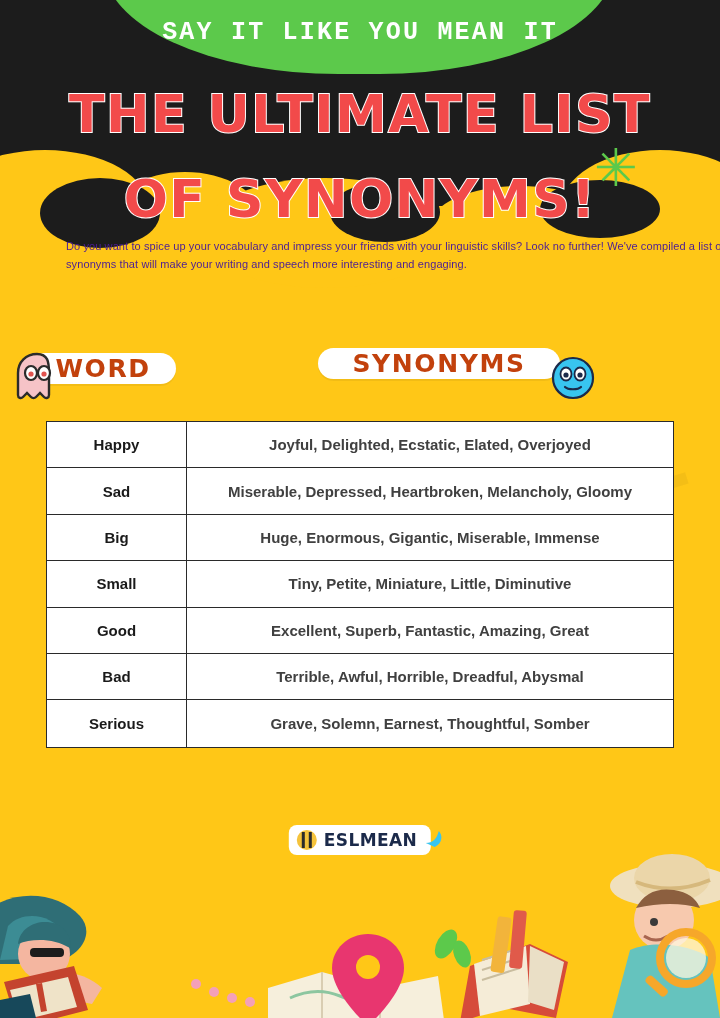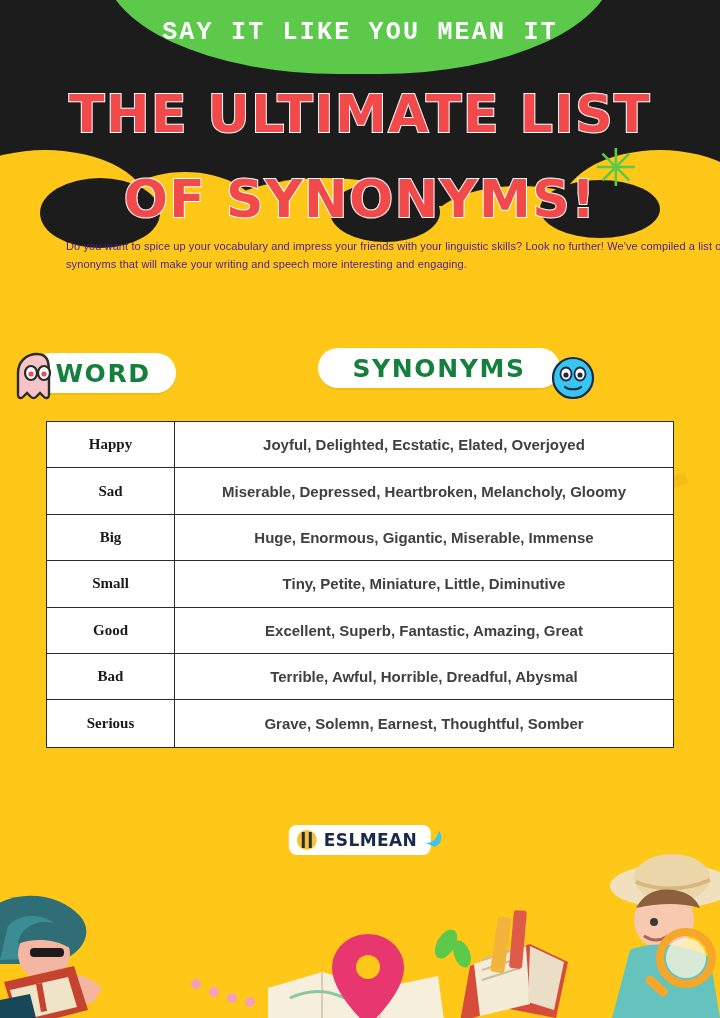--- a/index.html
+++ b/index.html
@@ -103,27 +103,27 @@
     font-family: "Liberation Sans", sans-serif;
     letter-spacing: 0.1px;
     margin-left: 44px;
   }
 
   
   .pill {
     position: absolute;
     background: #ffffff;
     border-radius: 26px;
-    height: 40px;
+    height: 31px;
     display: flex;
     align-items: center;
     justify-content: center;
     font-family: "DejaVu Sans", sans-serif;
     font-weight: bold;
-    color: #15803d;
+    color: #c2410c;
     letter-spacing: 1.6px;
     font-size: 25px;
     box-shadow: 0 2px 0 rgba(0,0,0,0.05);
   }
   .pill-word  { top: 353px; left: 30px;  width: 146px; }
   .pill-syn   { top: 348px; left: 318px; width: 242px; }
 
   .emoji-ghost, .emoji-blue {
     position: absolute;
     z-index: 5;
@@ -141,29 +141,29 @@
     background: #ffffff;
     z-index: 3;
   }
   .row {
     display: flex;
     height: 46.4px;
     border-bottom: 1.6px solid #2a2a2a;
   }
   .row:last-child { border-bottom: none; }
   .cell-word {
-    width: 128px;
+    width: 140px;
     border-right: 1.6px solid #2a2a2a;
     display: flex;
     align-items: center;
     justify-content: center;
     font-size: 15px;
     font-weight: bold;
     color: #1a1a1a;
-    font-family: Liberation Serif, serif;
+    font-family: Liberation Sans, sans-serif;
   }
   .cell-syn {
     flex: 1;
     display: flex;
     align-items: center;
     justify-content: center;
     font-size: 15px;
     font-weight: bold;
     color: #404040;
     font-family: "Liberation Sans", sans-serif;

